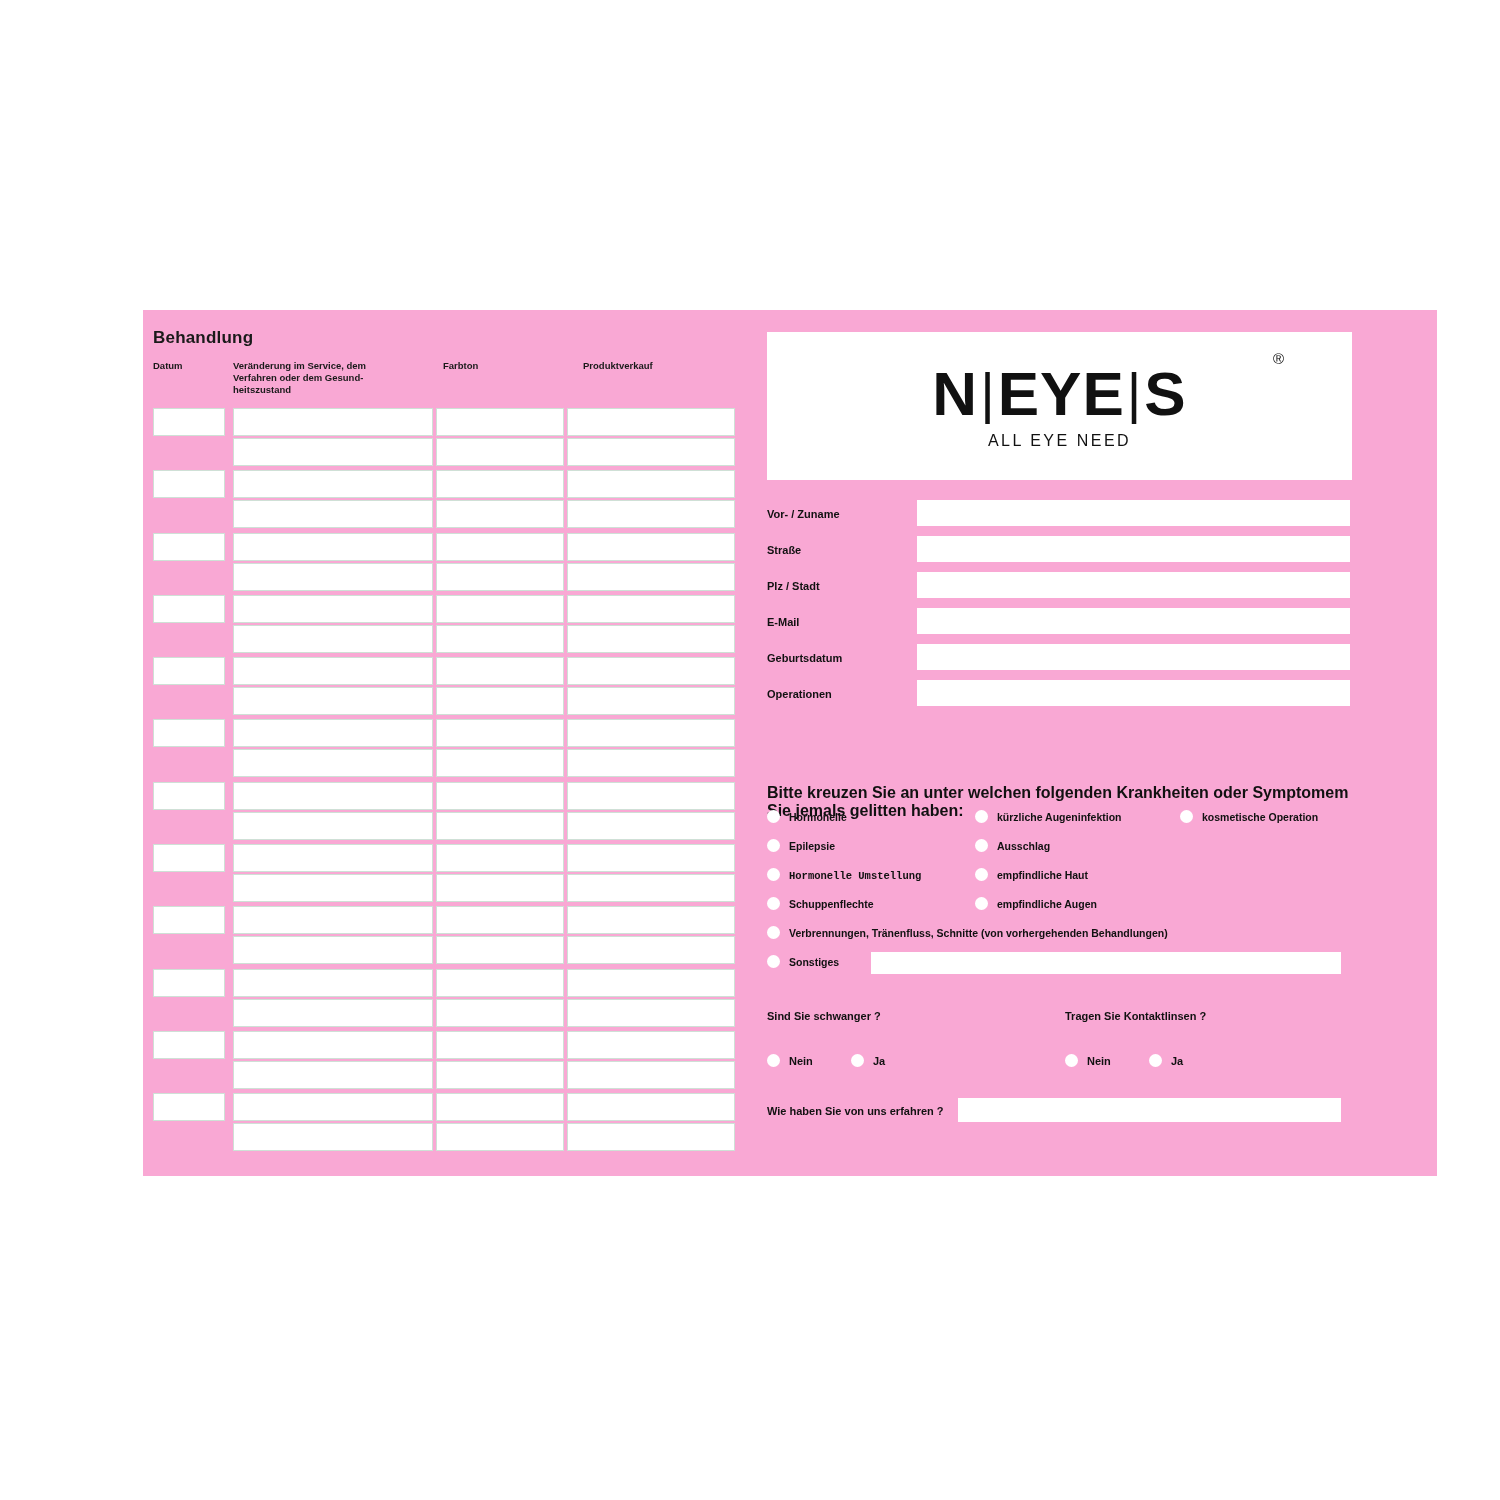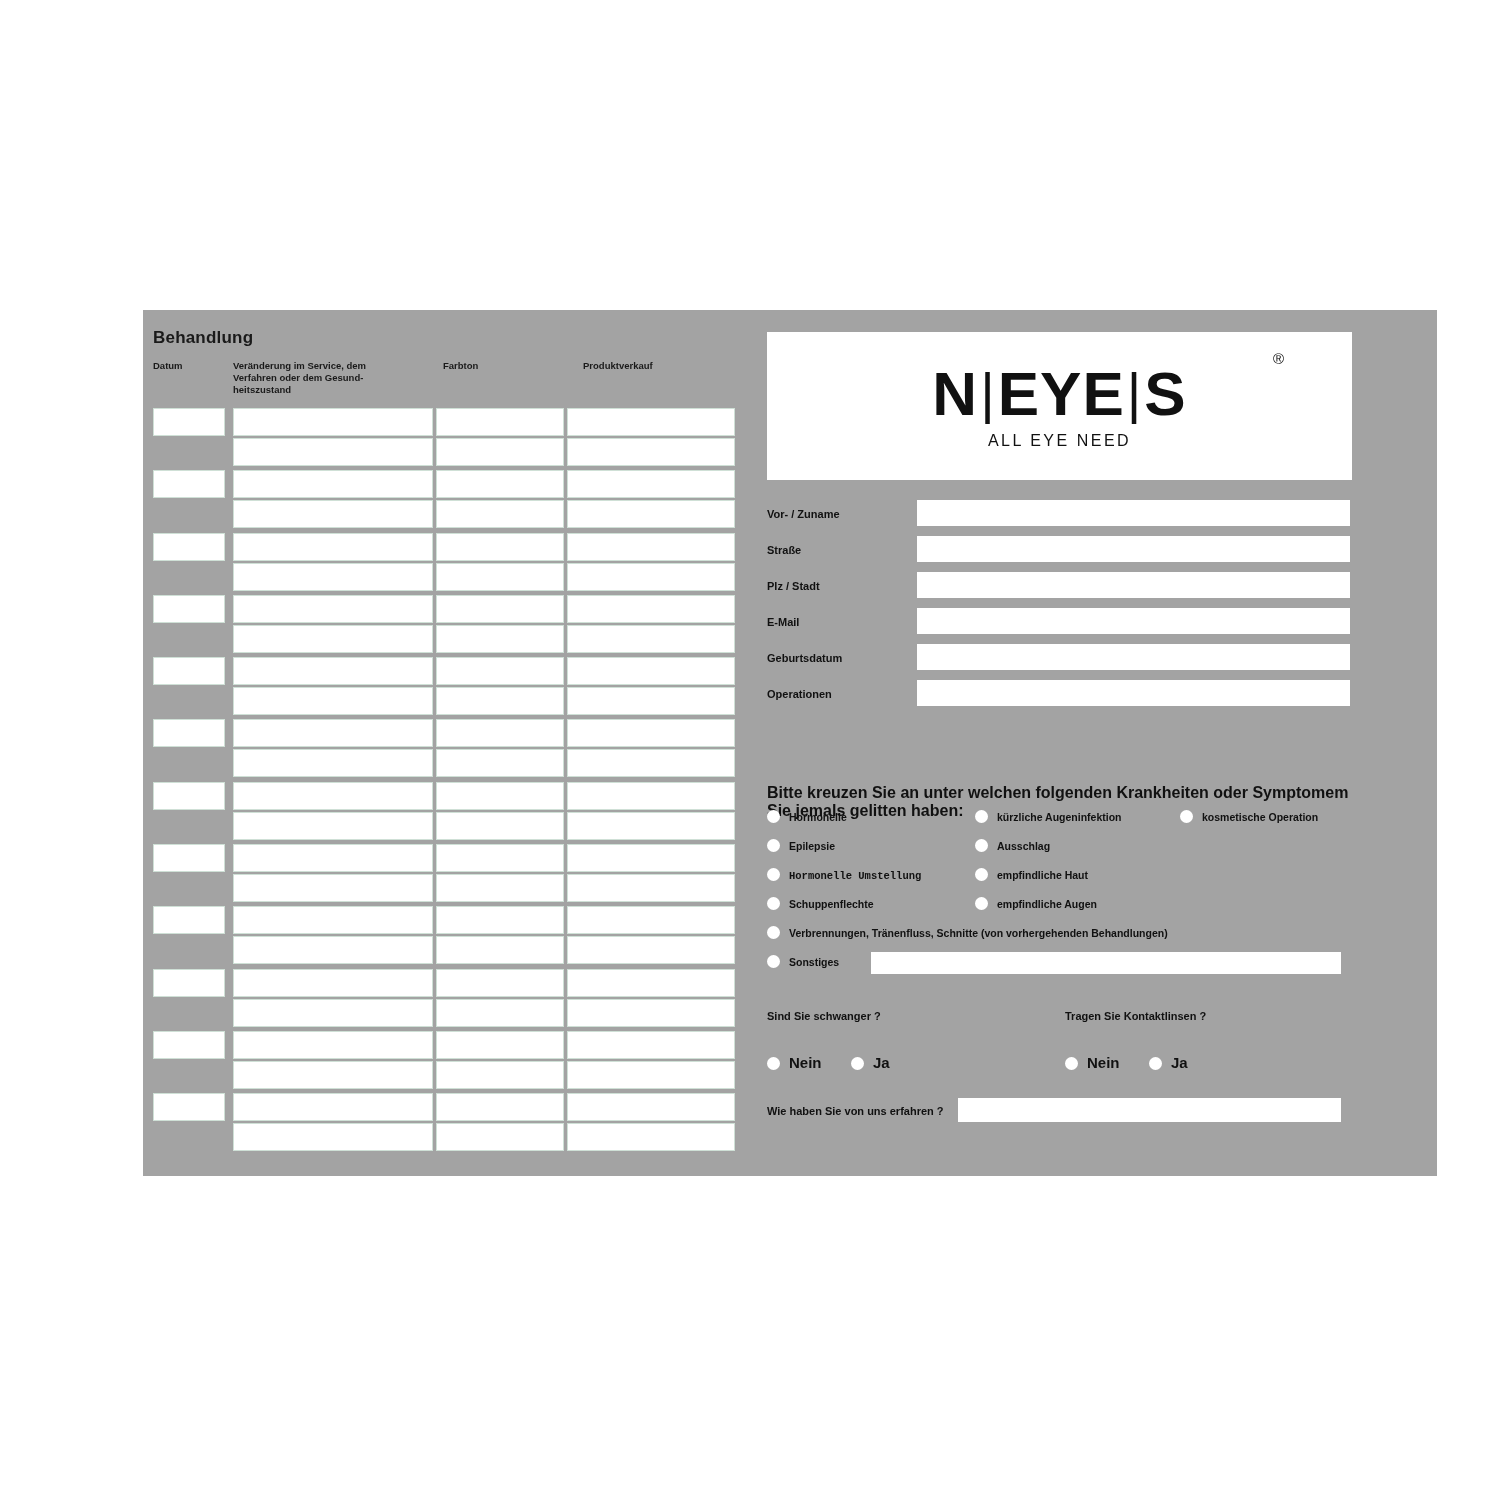--- a/index.html
+++ b/index.html
@@ -17,21 +17,21 @@
     background: #ffffff;
     overflow: hidden;
   }
   
   #card {
     position: absolute;
     left: 143px;
     top: 310px;
     width: 1294px;
     height: 866px;
-    background: #a3a3a3;
+    background: #f9a8d4;
   }
   
   #left-panel {
     position: absolute;
     left: 0;
     top: 0;
     width: 600px;
     height: 866px;
   }
   #behandlung-title {
@@ -208,21 +208,21 @@
 
   
   .q-label {
     position: absolute;
     font-size: 11px;
     font-weight: bold;
     color: #111;
   }
   .ans {
     position: absolute;
-    font-size: 15px;
+    font-size: 11px;
     font-weight: bold;
     color: #111;
     white-space: nowrap;
   }
   #erfahren-label {
     position: absolute;
     left: 12px;
     top: 795px;
     font-size: 11px;
     font-weight: bold;

